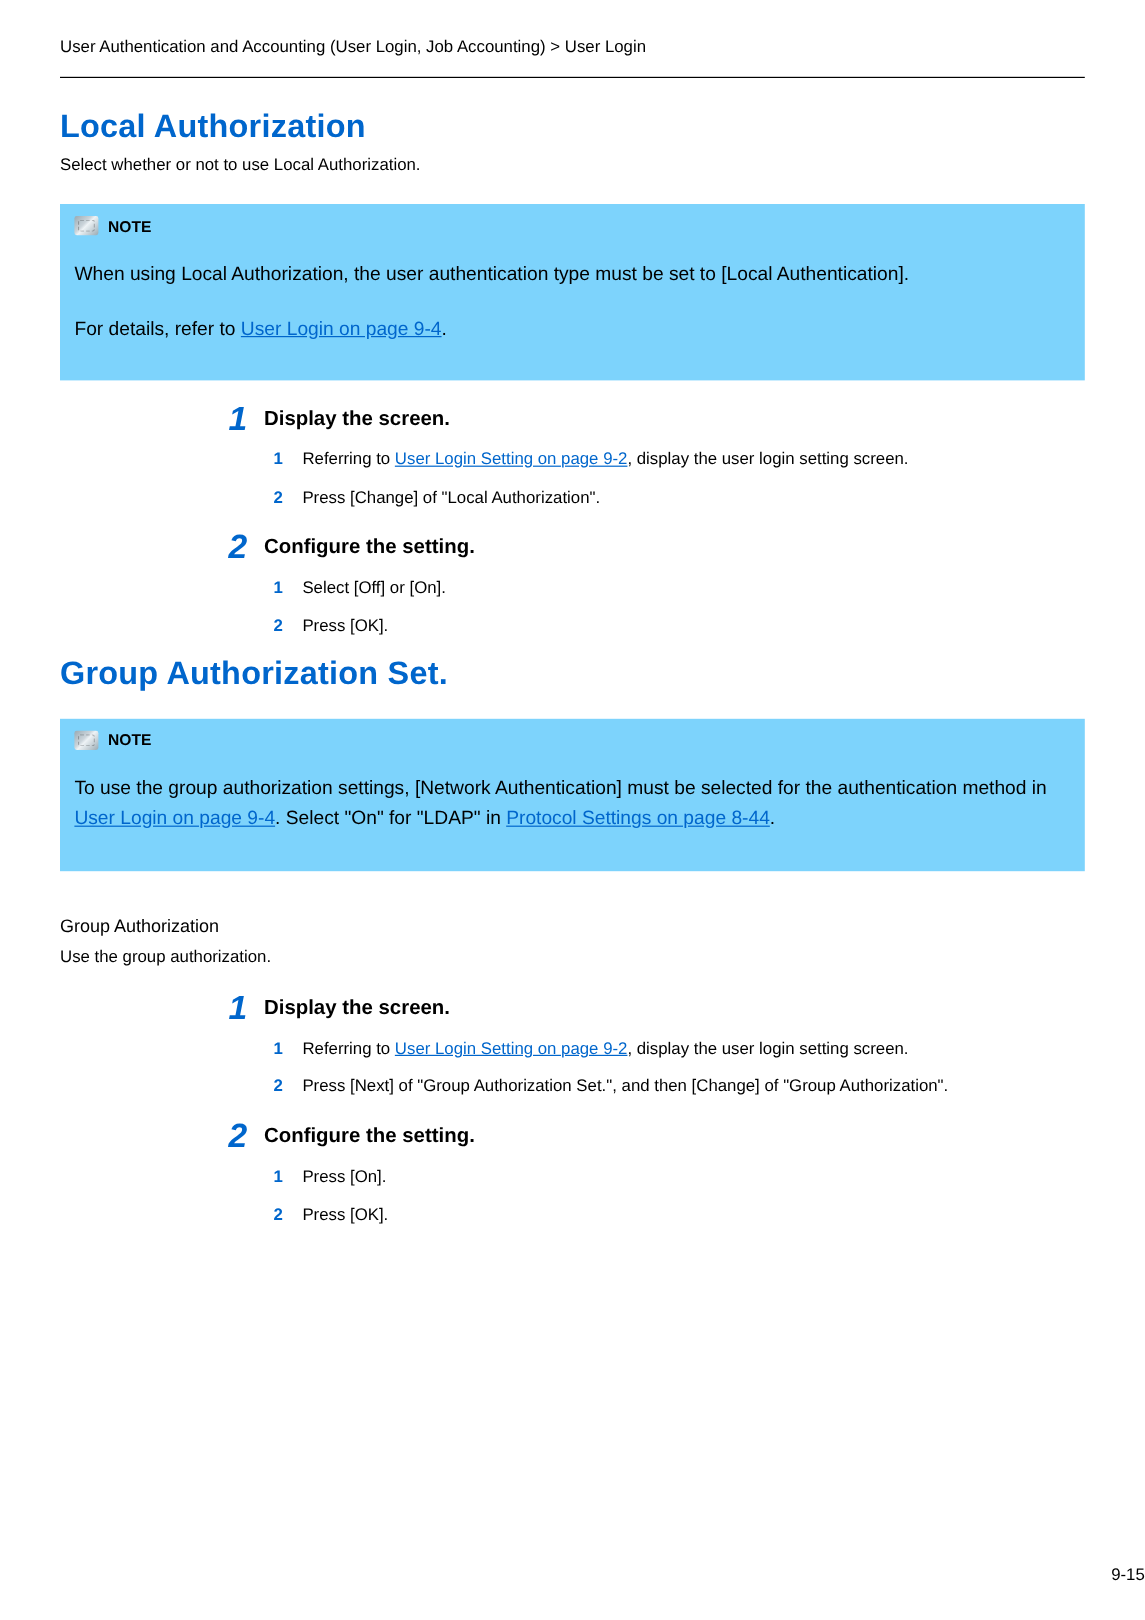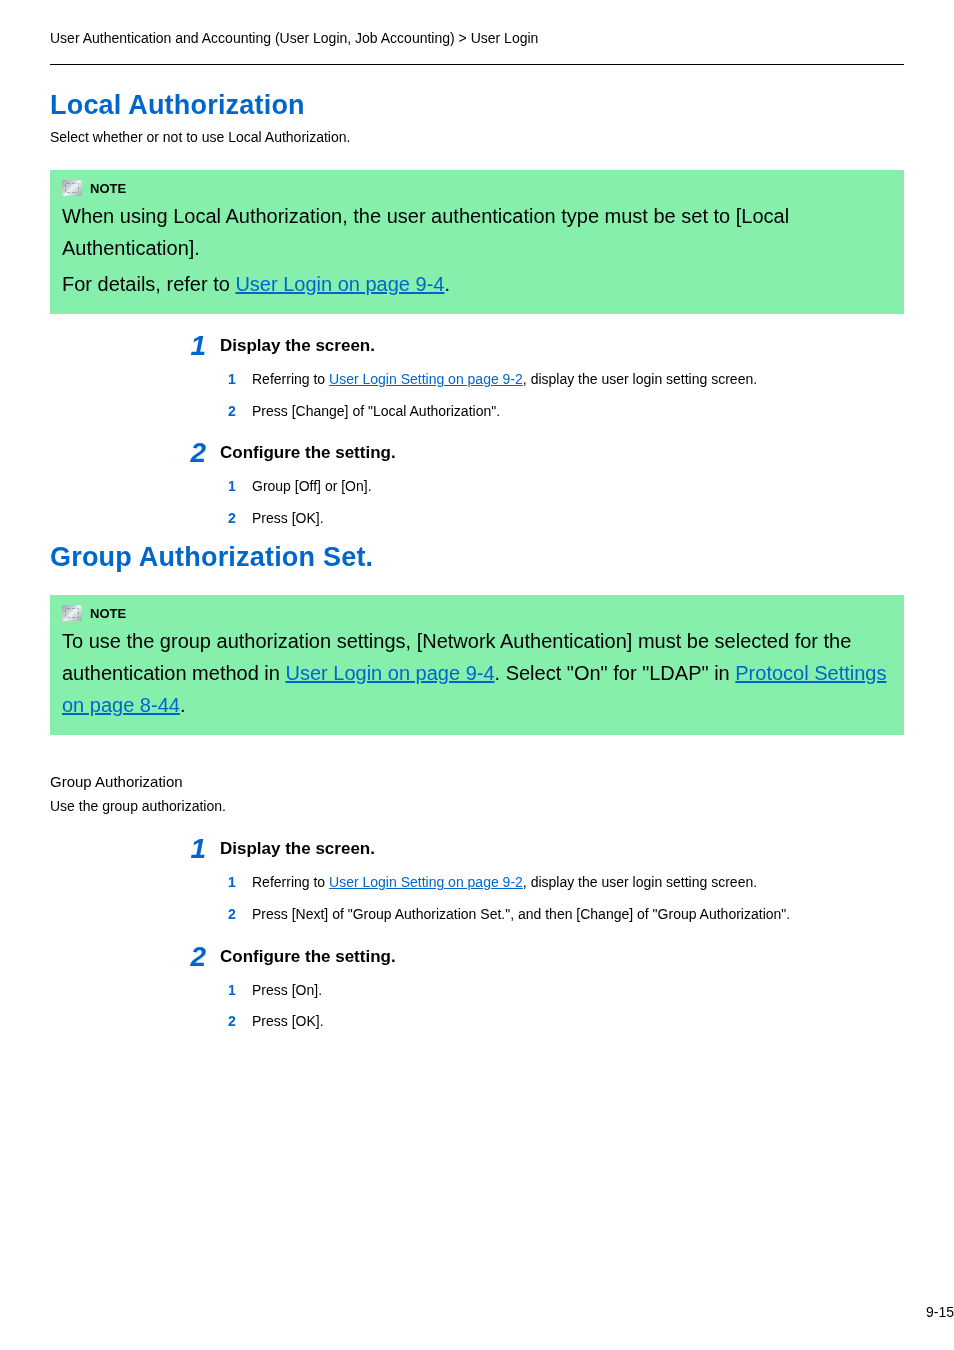--- a/index.html
+++ b/index.html
@@ -28,21 +28,21 @@
     font-size: 27px;
     margin: 10px 0 6px 0;
     letter-spacing: 0.2px;
   }
   .body-text {
     font-size: 14px;
     line-height: 1.5;
     margin: 6px 0;
   }
   .note-box {
-    background: #86efac;
+    background: #7dd3fc;
     padding: 10px 12px;
     margin: 22px 0 18px 0;
   }
   .note-box .note-header {
     display: flex;
     align-items: center;
     gap: 8px;
     margin-bottom: 4px;
   }
   .note-box .note-icon {
@@ -57,22 +57,22 @@
     position: absolute;
     inset: 3px;
     border: 1px dashed rgba(0,0,0,0.25);
     border-radius: 2px;
   }
   .note-box .note-label {
     font-weight: bold;
     font-size: 13px;
   }
   .note-box p {
-    margin: 4px 0;
-    font-size: 20px;
+    margin: 20px 0;
+    font-size: 16px;
     line-height: 1.6;
   }
   .link {
     color: #0066cc;
     text-decoration: underline;
   }
   .steps {
     margin-left: 130px;
   }
   .step-row {
@@ -174,21 +174,21 @@
       </div>
     </div>
 
     <div class="step-row">
       <div class="big-num">2</div>
       <div class="step-title">Configure the setting.</div>
     </div>
     <div class="substeps">
       <div class="substep">
         <span class="substep-num">1</span>
-        <span>Group [Off] or [On].</span>
+        <span>Select [Off] or [On].</span>
       </div>
       <div class="substep">
         <span class="substep-num">2</span>
         <span>Press [OK].</span>
       </div>
     </div>
   </div>
 
   <div class="h-blue" style="margin-top:14px;">Group Authorization Set.</div>
 

